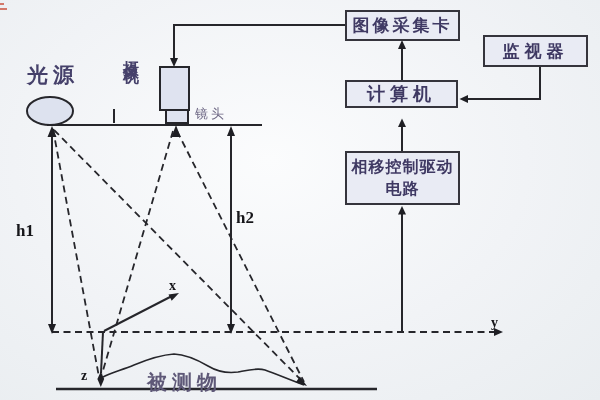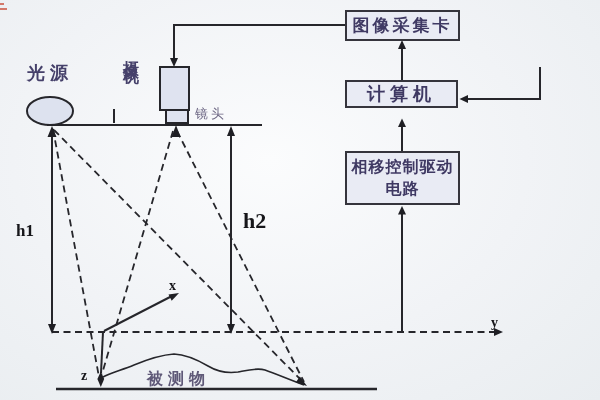--- a/index.html
+++ b/index.html
@@ -24,28 +24,28 @@
     font-size:17px;
     letter-spacing:3px;
   }
   #box-capture{left:345px;top:10px;width:115px;height:31px;}
   #box-monitor{left:483px;top:35px;width:105px;height:32px;letter-spacing:5px;}
   #box-computer{left:345px;top:80px;width:113px;height:28px;font-size:18px;letter-spacing:5px;}
   #box-phase{left:345px;top:151px;width:115px;height:54px;
     padding:2px 4px;line-height:1.4;word-break:break-all;letter-spacing:1px;font-size:16px;}
 
   .lbl{position:absolute;white-space:nowrap;}
-  #lbl-light{left:27px;top:61px;font-size:18px;font-weight:600;letter-spacing:5px;color:#45406a;}
+  #lbl-light{left:27px;top:61px;font-size:21px;font-weight:600;letter-spacing:5px;color:#45406a;}
   #lbl-camera{left:120px;top:47px;height:66px;font-size:16px;font-weight:600;color:#45406a;
     writing-mode:vertical-rl;text-orientation:upright;letter-spacing:4px;}
   #lbl-lens{left:195px;top:105px;font-size:13px;color:#6c6683;letter-spacing:3px;}
-  #lbl-object{left:147px;top:369px;font-size:16px;font-weight:600;color:#5f5978;letter-spacing:5px;}
+  #lbl-object{left:147px;top:369px;font-size:20px;font-weight:600;color:#5f5978;letter-spacing:5px;}
   .serif-lbl{font-family:"Liberation Serif", serif;font-weight:bold;color:#16161a;}
   #lbl-h1{left:16px;top:210px;font-size:17px;margin-top:11px;}
-  #lbl-h2{left:236px;top:208px;font-size:22px;margin-left:7px;}
+  #lbl-h2{left:236px;top:208px;font-size:17px;}
   #lbl-x{left:169px;top:278px;font-size:14px;}
   #lbl-y{left:491px;top:315px;font-size:14px;}
   #lbl-z{left:81px;top:368px;font-size:14px;}
 
   .red-mark{position:absolute;background:#c9503e;opacity:.75;}
   #red-mark-1{left:0;top:3px;width:4px;height:2px;}
   #red-mark-2{left:0;top:8px;width:7px;height:2px;}
 </style>
 </head>
 <body>
@@ -107,20 +107,21 @@
     </g>
 
     <g stroke="#26262b" stroke-width="2">
       <ellipse cx="50" cy="111" rx="23" ry="14" fill="#dde2ef"></ellipse>
       <rect x="160" y="67" width="29" height="43" fill="#dfe3f0"></rect>
       <rect x="166" y="110" width="22" height="13" fill="#dfe3f0"></rect>
     </g>
   </svg>
 
   <div class="box" id="box-capture">图像采集卡</div>
+  <div class="box" id="box-monitor">监视器</div>
   <div class="box" id="box-computer">计算机</div>
   <div class="box" id="box-phase">相移控制驱动电路</div>
 
   <div class="lbl" id="lbl-light">光源</div>
   <div class="lbl" id="lbl-camera">摄像机</div>
   <div class="lbl" id="lbl-lens">镜头</div>
   <div class="lbl" id="lbl-object">被测物</div>
   <div class="lbl serif-lbl" id="lbl-h1">h1</div>
   <div class="lbl serif-lbl" id="lbl-h2">h2</div>
   <div class="lbl serif-lbl" id="lbl-x">x</div>

